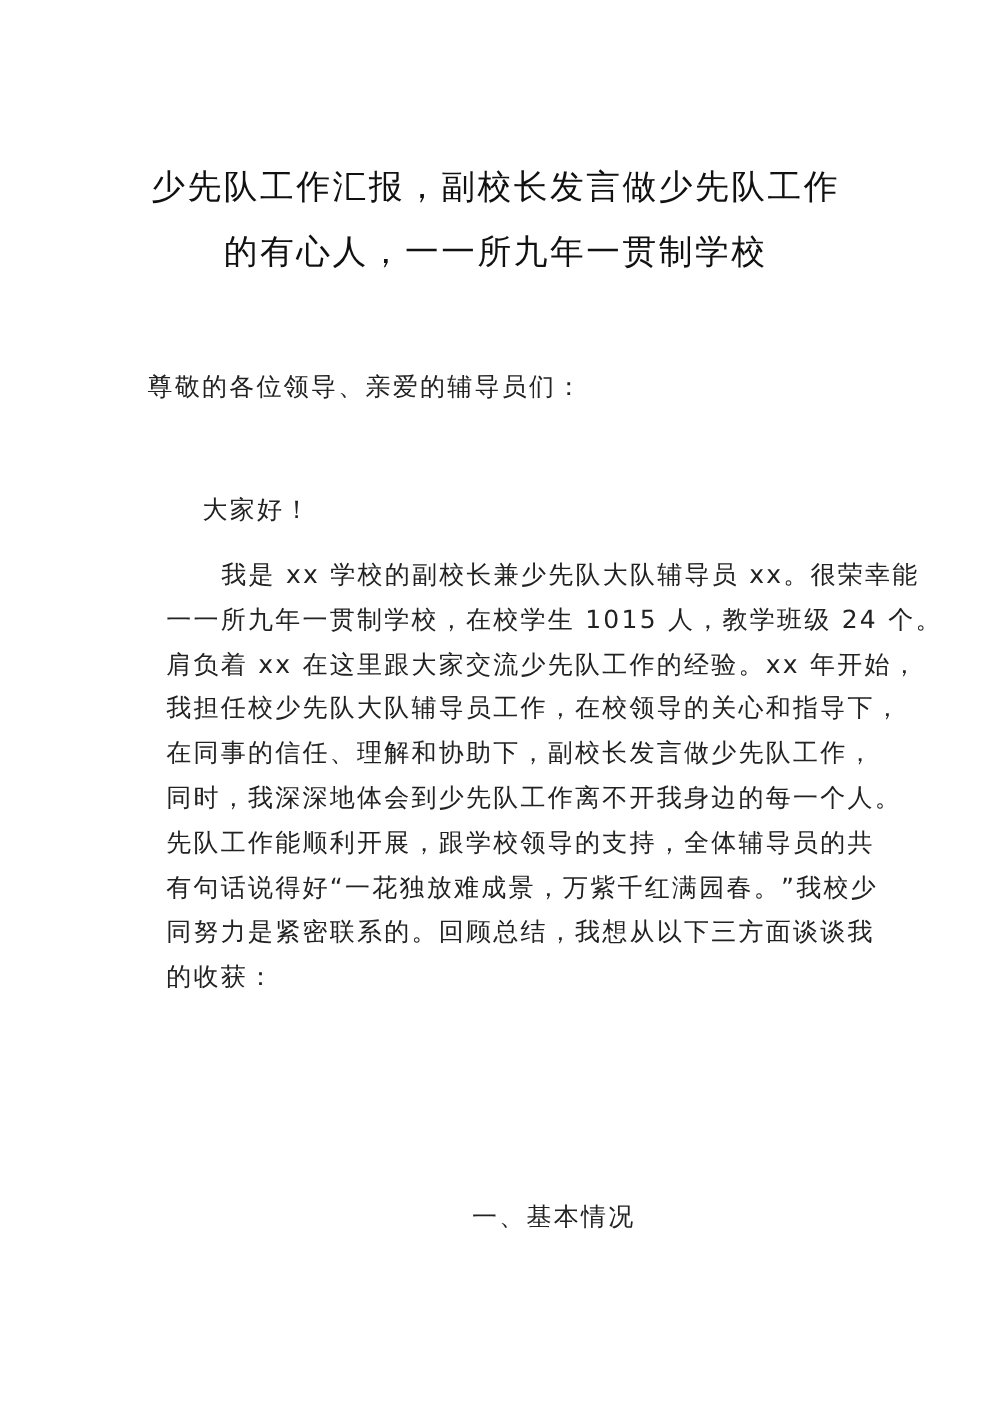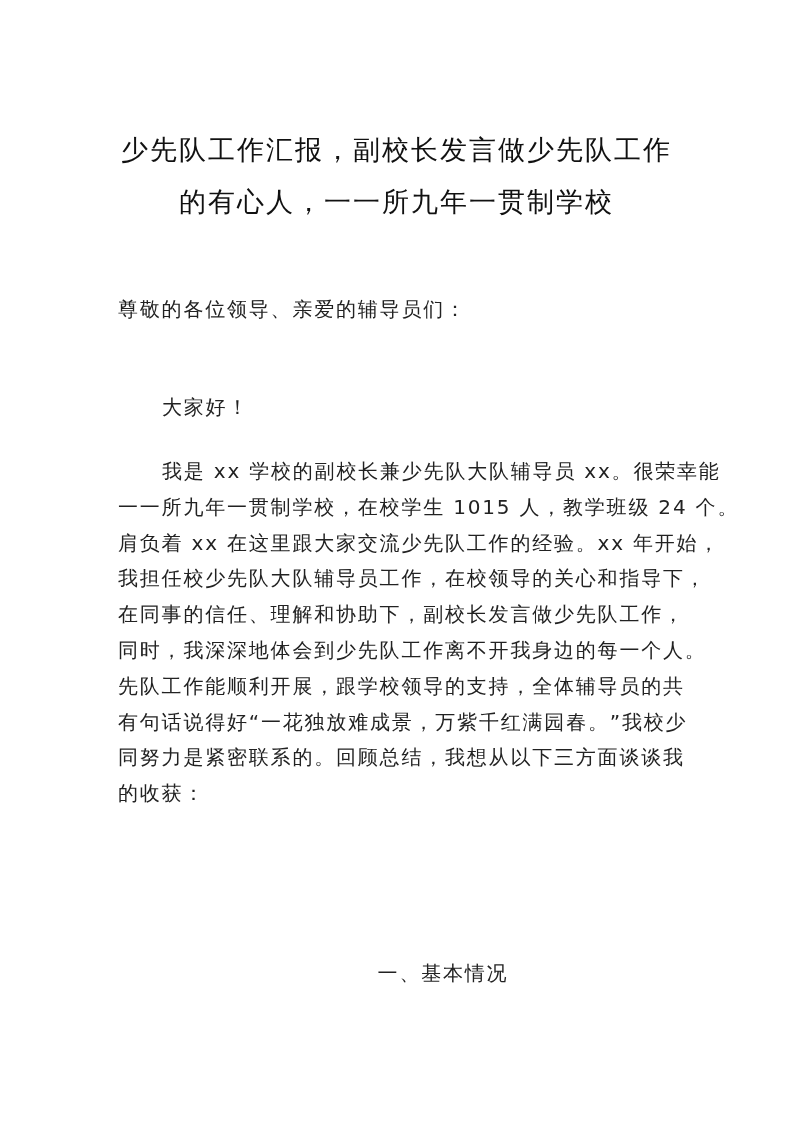--- a/index.html
+++ b/index.html
@@ -51,25 +51,26 @@
     .salutation {
       top: 294px;
       line-height: 30px;
     }
     .greeting {
       top: 392px;
       line-height: 30px;
       text-indent: 44px;
     }
     .para {
-      top: 454px;
+      top: 442px;
       line-height: 35.8px;
       text-indent: 44px;
       text-align: justify;
       text-align-last: left;
+      margin-left: 15px;
     }
     .para .line { display: block; white-space: nowrap; }
     .para .line.first { padding-left: 44px; }
     .para { text-indent: 0; }
     .section-heading {
       top: 958px;
       line-height: 30px;
       padding-left: 44px;
     }
   </style>

